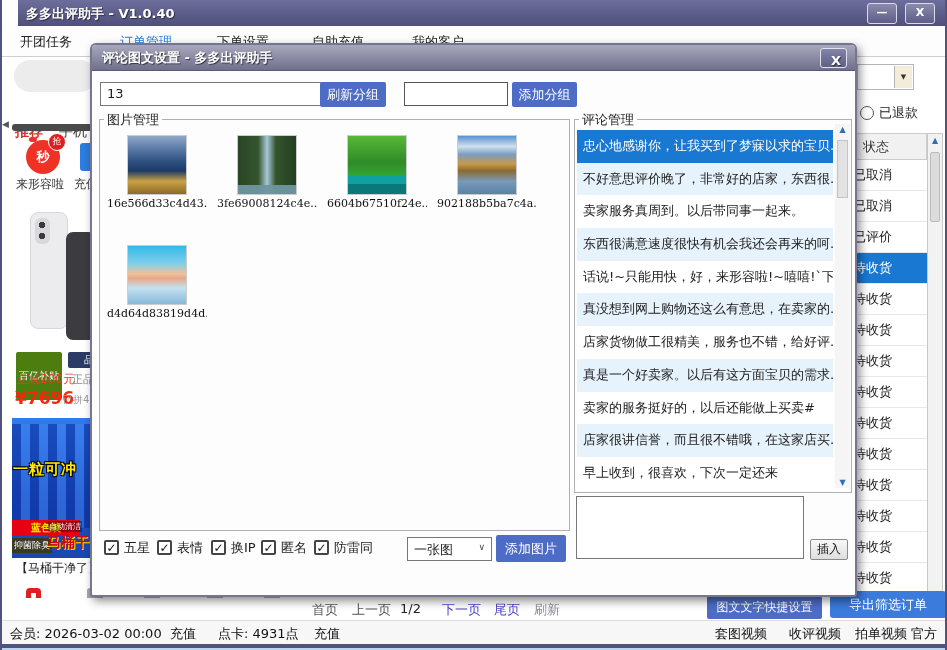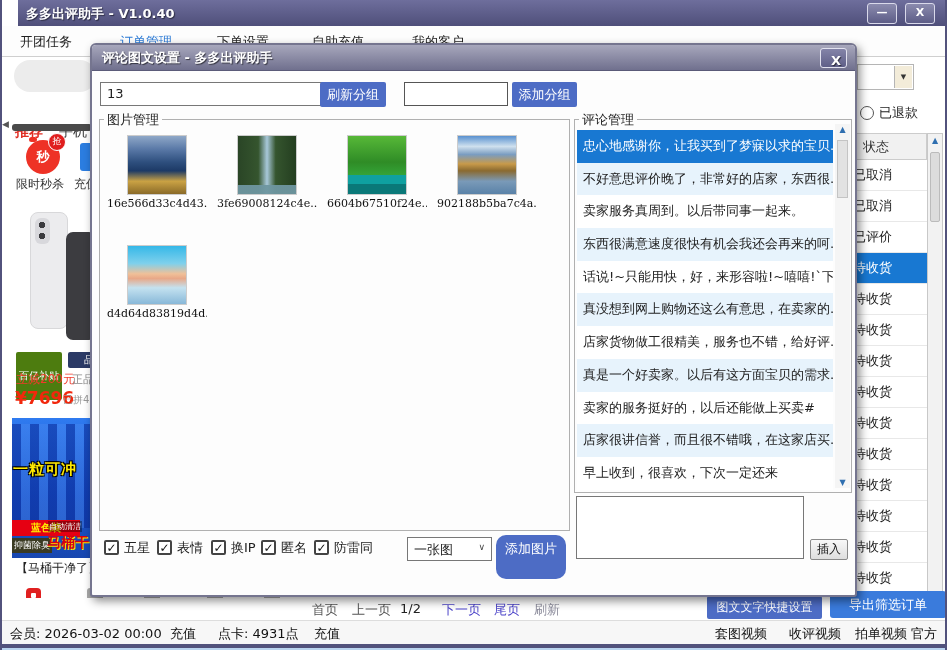--- a/index.html
+++ b/index.html
@@ -126,21 +126,21 @@
   .cmt-row.alt{background:#e7f3fc;}
   .cmt-row.sel{background:#1878d2;color:#fff;}
   .cmt-scroll{position:absolute;right:1px;top:4px;bottom:4px;width:15px;background:#f5f5f5;}
   .cmt-scroll .up,.cmt-scroll .dn{position:absolute;left:0;width:100%;text-align:center;font-size:8px;color:#2f6fb0;}
   .cmt-scroll .up{top:1px;} .cmt-scroll .dn{bottom:1px;}
   .cmt-scroll .thumb{position:absolute;left:2px;top:16px;width:11px;height:58px;background:#e2e2e2;border:1px solid #c4c4c4;}
   .cb{width:15px;height:15px;border:2px solid #444;border-radius:2px;background:#fff;
       text-align:center;font-size:12px;line-height:13px;color:#111;box-sizing:border-box;font-weight:bold;}
   .cb-label{top:494px;font-size:13px;color:#222;text-align:right;}
   .sel-count{left:315px;top:492px;width:85px;height:24px;}
-  .btn-addimg{left:404px;top:490px;width:70px;height:44px;line-height:27px;border-radius:10px;}
+  .btn-addimg{left:404px;top:490px;width:70px;height:27px;line-height:27px;}
   .dlg-textarea{left:484px;top:451px;width:228px;height:63px;background:#fff;border:1px solid #777;box-sizing:border-box;}
   .btn-insert{left:718px;top:494px;width:38px;height:21px;background:linear-gradient(180deg,#f8f8f8,#dedede);
               border:1px solid #8a8a8a;border-radius:2px;text-align:center;font-size:12px;line-height:19px;color:#111;box-sizing:border-box;}
   .hints{left:8px;top:529px;font-size:12px;white-space:nowrap;}
   .hint-green{color:#00a651;}
   .hint-red{color:#fe0000;margin-left:6px;}
 </style>
 </head>
 <body>
 
@@ -162,21 +162,21 @@
   </div>
 
   <div class="abs searchbox"></div>
   <span class="abs ltab rec">推荐</span>
   <span class="abs ltab phone">手机</span>
   <span class="abs ltri">◀</span>
   <div class="abs lindicator"></div>
   <div class="abs alarm">秒</div>
   <div class="abs grab-badge">抢</div>
   <div class="abs recharge-ico"></div>
-  <span class="abs flash-label">限时秒杀</span>
+  <span class="abs flash-label">来形容啦</span>
   <span class="abs recharge-label">充值</span>
 
   <div class="abs phone-a"></div>
   <div class="abs phone-cam"></div>
   <div class="abs phone-b"></div>
   <span class="abs badge-subsidy">百亿补贴</span>
   <span class="abs badge-brand">品牌</span>
   <span class="abs brand-a">A</span>
   <span class="abs discount">立减200元</span>
   <span class="abs authentic">正品发</span>

